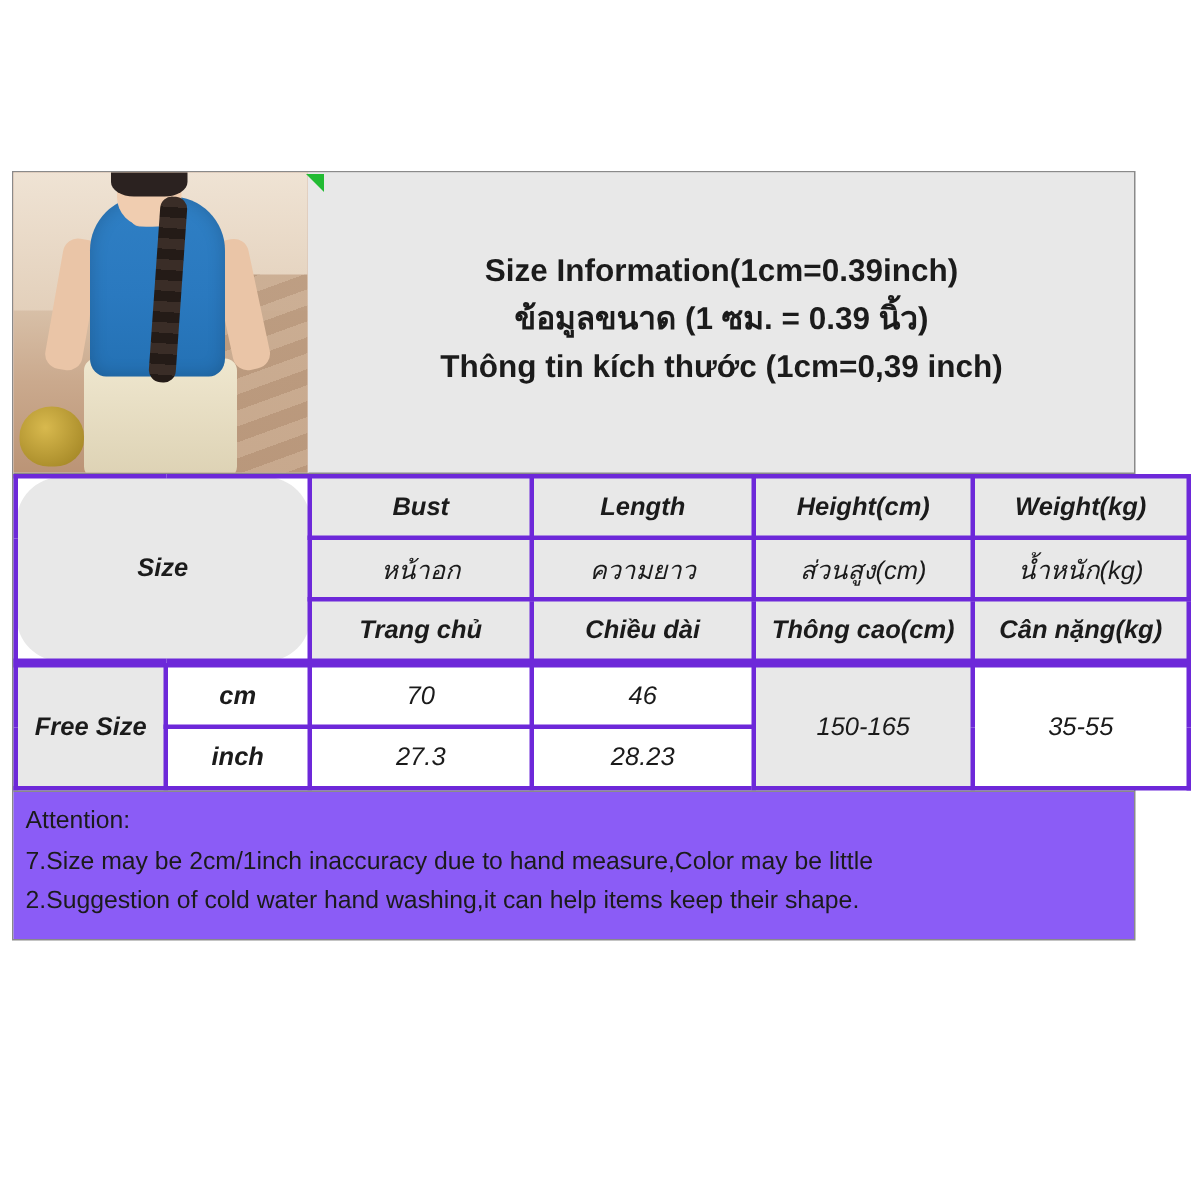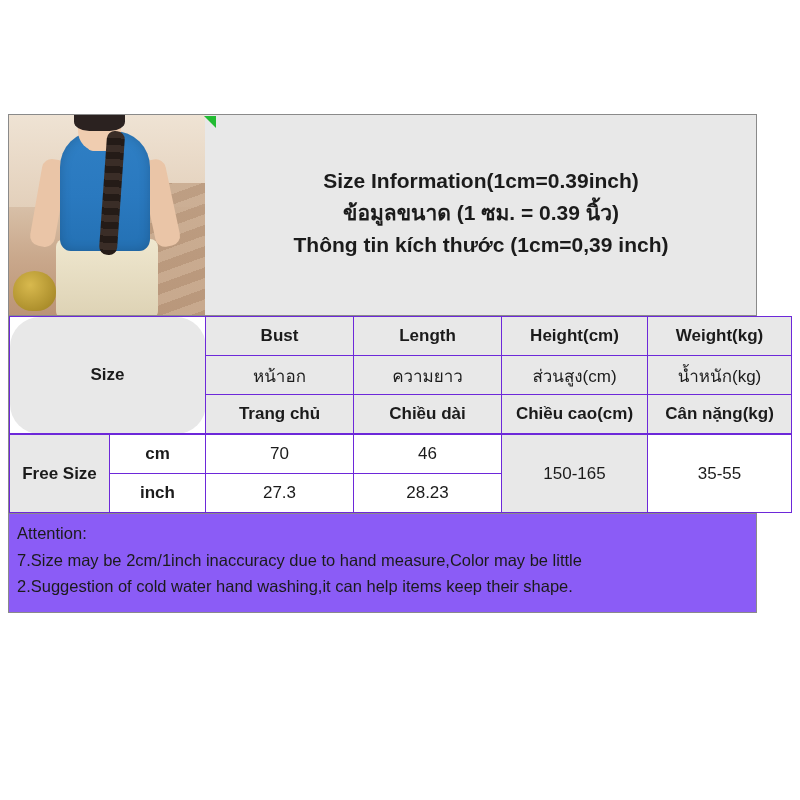--- a/index.html
+++ b/index.html
@@ -162,26 +162,27 @@
     text-align: center;
     white-space: nowrap;
   }
   
   table.hdr, table.body {
     border-collapse: collapse;
     width: 100%;
     table-layout: fixed;
   }
   table.hdr td, table.body td {
-    border: 1px solid #6d28d9;
+    border: 3px solid #6d28d9;
     text-align: center;
     font-size: 17px;
     color: #1b1b1b;
     height: 38px;
     padding: 0 2px;
+    font-style: italic;
   }
   .c-size   { width: 100px; }
   .c-unit   { width: 96px; }
   .c-bust   { width: 148px; }
   .c-len    { width: 148px; }
   .c-ht     { width: 146px; }
   .c-wt     { width: 144px; }
 
   .gray { background: #e8e8e8; }
   .white { background: #ffffff; }
@@ -268,21 +269,21 @@
         </tr>
         <tr>
           <td class="gray">หน้าอก</td>
           <td class="gray">ความยาว</td>
           <td class="gray">ส่วนสูง(cm)</td>
           <td class="gray">น้ำหนัก(kg)</td>
         </tr>
         <tr>
           <td class="gray hdr-text">Trang chủ</td>
           <td class="gray hdr-text">Chiều dài</td>
-          <td class="gray hdr-text">Chiều cao(cm)</td>
+          <td class="gray hdr-text">Thông cao(cm)</td>
           <td class="gray hdr-text">Cân nặng(kg)</td>
         </tr>
       </tbody>
     </table>
 
     <table class="body">
       <colgroup>
         <col class="c-size">
           <col class="c-unit">
           <col class="c-bust">

